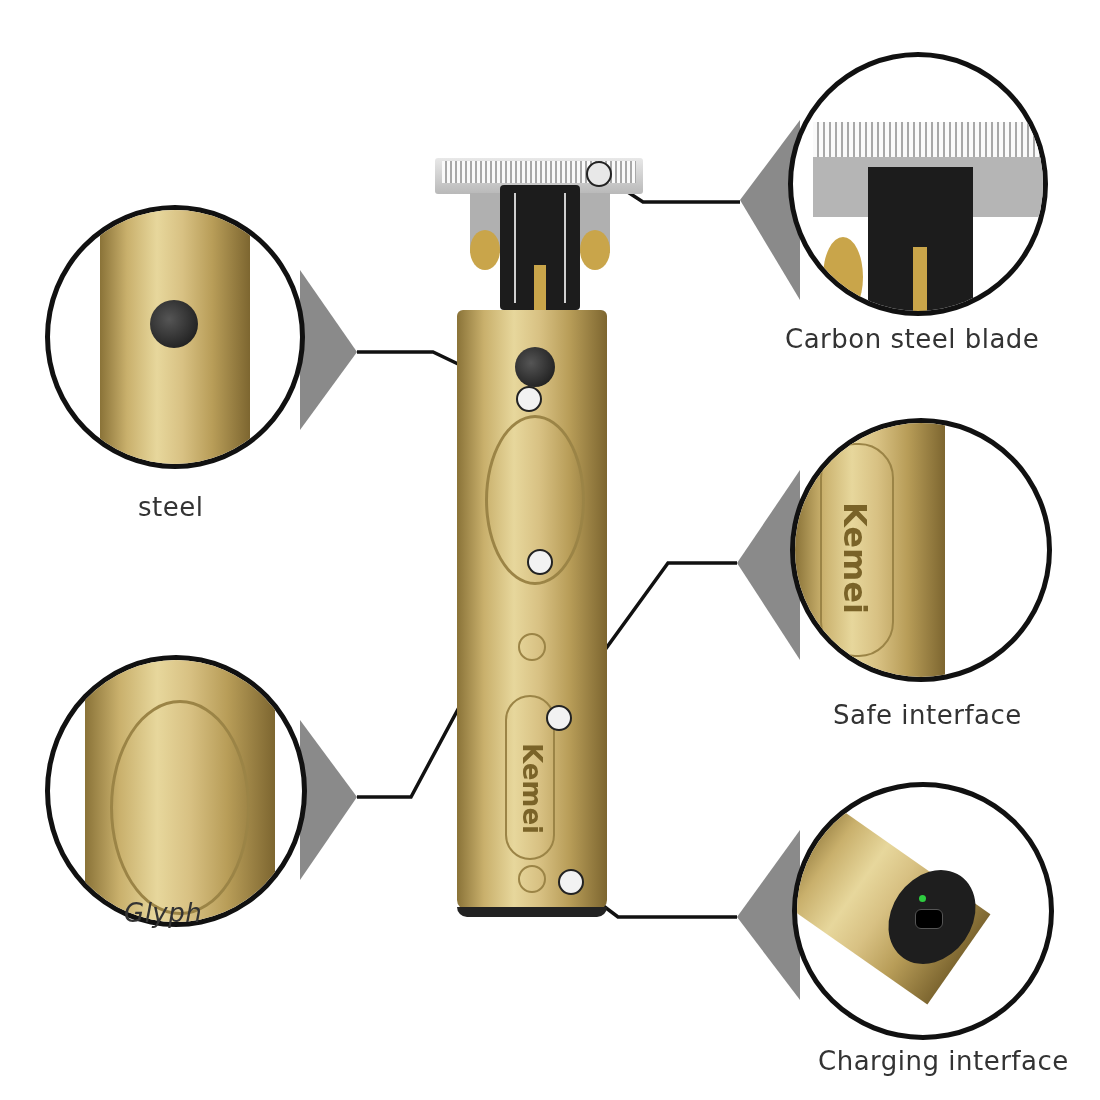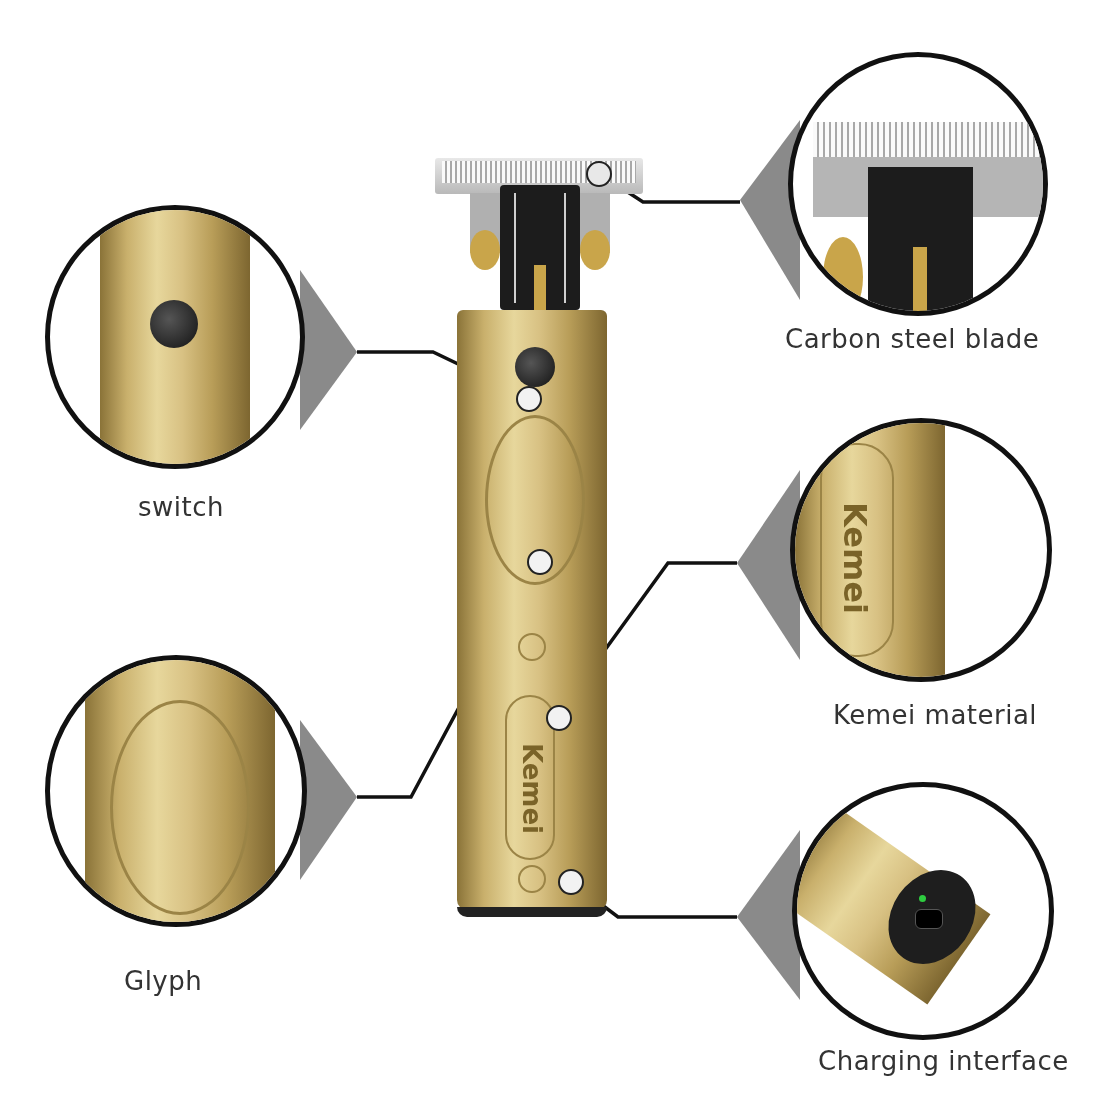--- a/index.html
+++ b/index.html
@@ -86,16 +86,16 @@
 </div>
 
 <div class="circle" style="left:792px;top:782px;width:262px;height:258px;">
   <div class="abs gold" style="left:-20px;top:60px;width:200px;height:110px;transform:rotate(35deg);"></div>
   <div class="abs" style="left:95px;top:80px;width:80px;height:100px;background:#1e1e1e;border-radius:50%;transform:rotate(35deg);"></div>
   <div class="abs" style="left:122px;top:108px;width:7px;height:7px;background:#2ecc40;border-radius:50%;"></div>
   <div class="abs" style="left:118px;top:122px;width:26px;height:18px;background:#000;border:1px solid #555;border-radius:6px;"></div>
 </div>
 
 <div class="label" style="left:785px;top:324px;">Carbon steel blade</div>
-<div class="label" style="left:138px;top:492px;">switch</div>
-<div class="label" style="left:833px;top:700px;">Kemei material</div>
-<div class="label" style="left:124px;top:966px;">Glyph</div>
+<div class="label" style="left:138px;top:492px;">steel</div>
+<div class="label" style="left:833px;top:700px;">Safe interface</div>
+<div class="label" style="left:124px;top:898px;font-style:italic;">Glyph</div>
 <div class="label" style="left:818px;top:1046px;">Charging interface</div>
 
 </body></html>

